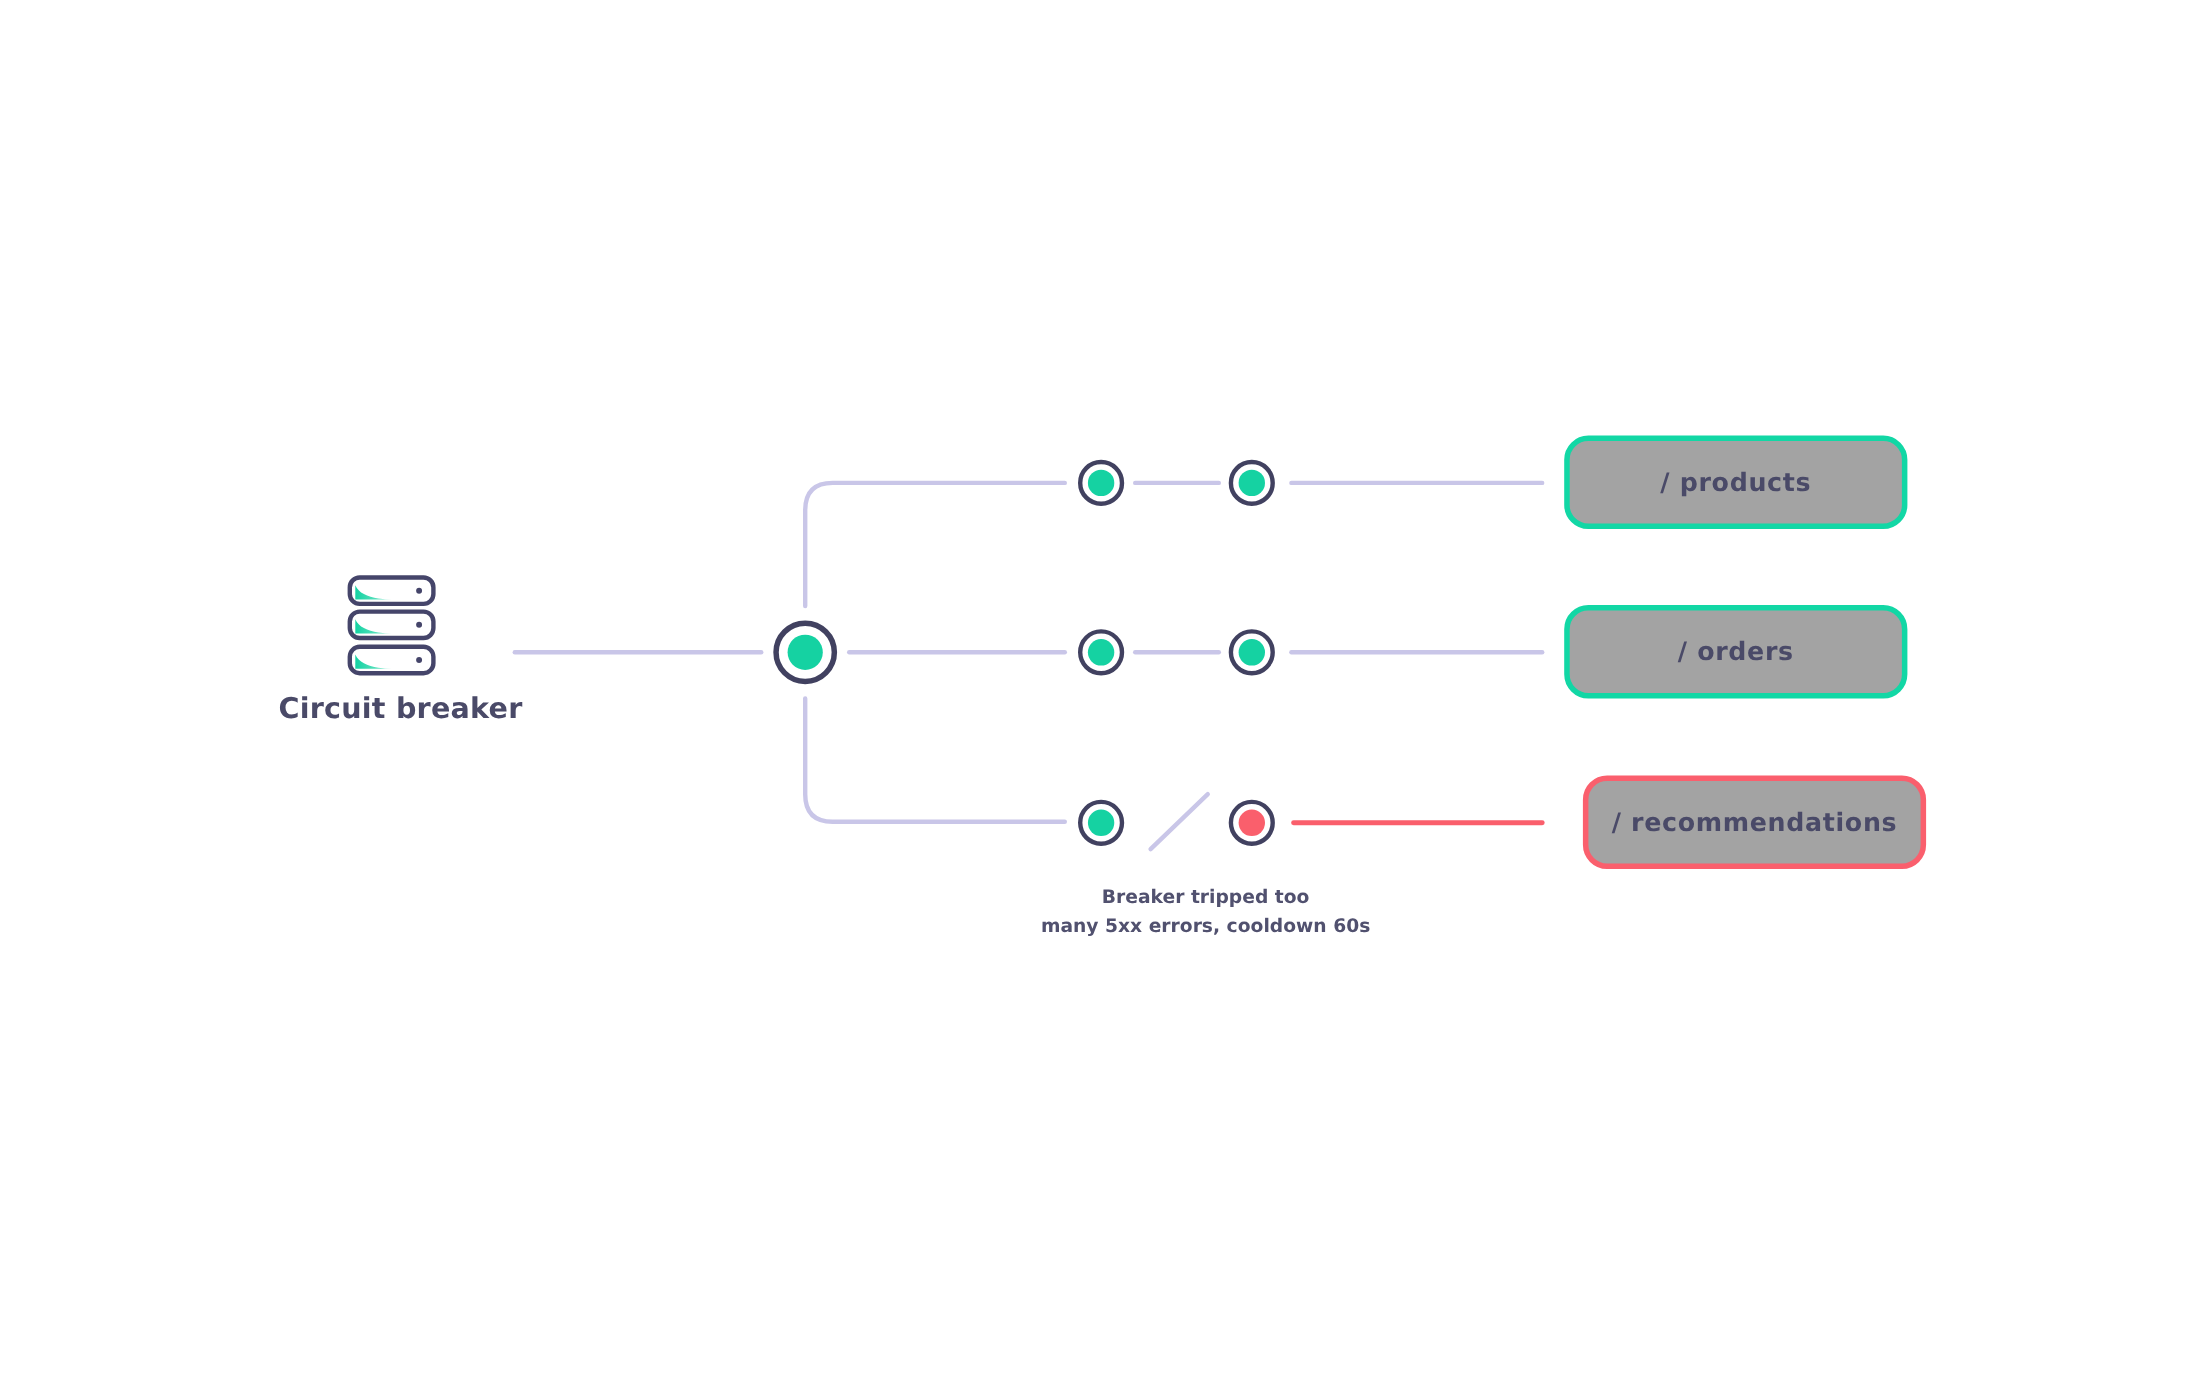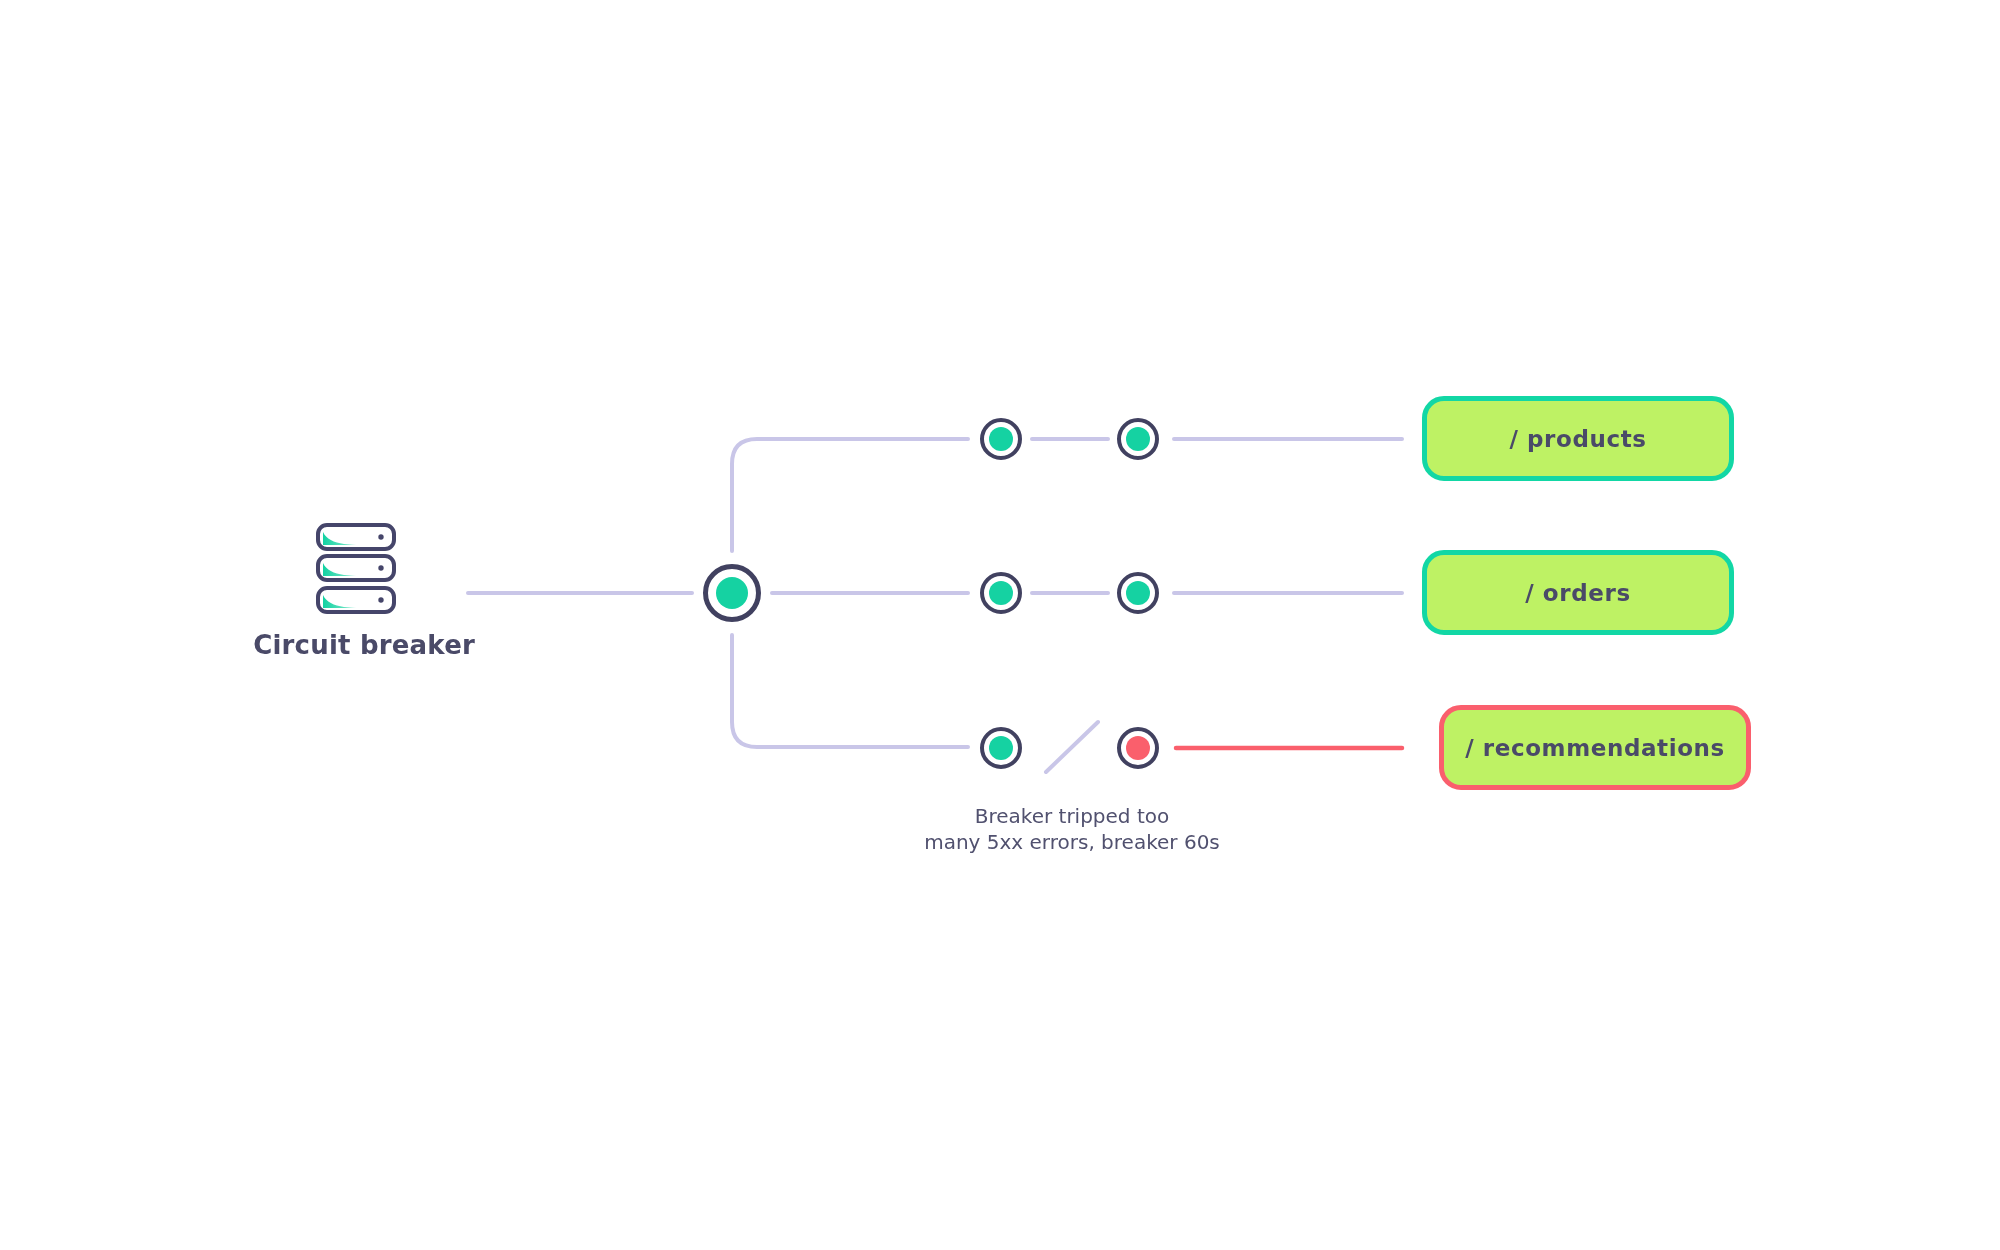--- a/index.html
+++ b/index.html
@@ -68,42 +68,43 @@
     background: #fa5f6c;
   }
   .endpoint {
     position: absolute;
     left: 1422px;
     width: 312px;
     height: 85px;
     box-sizing: border-box;
     border: 5px solid #12d7a5;
     border-radius: 22px;
-    background: #bef264;
+    background: #a3a3a3;
     display: flex;
     align-items: center;
     justify-content: center;
     font-size: 23px;
     font-weight: 600;
     color: #4a4a68;
     letter-spacing: 0.6px;
   }
   .endpoint.err {
     border-color: #fa5f6d;
     margin-left: 17px;
   }
   .note {
     position: absolute;
-    left: 920px;
+    left: 944px;
     top: 803px;
     width: 304px;
     text-align: center;
-    font-size: 20px;
+    font-size: 17px;
     line-height: 26px;
     color: #51516f;
+    font-weight: bold;
   }
 </style>
 </head>
 <body>
 
 <div class="canvas">
 
   <svg class="wires" width="2000" height="1250" viewBox="0 0 2000 1250">
     <g fill="none" stroke="#c9c6e8" stroke-width="4" stroke-linecap="round">
       <path d="M468 593 H692"></path>
@@ -170,16 +171,16 @@
   <div class="node red" style="left:1117px; top:727px;">
     <div class="dot"></div>
   </div>
 
   <div class="endpoint" style="top:396px;">/ products</div>
   <div class="endpoint" style="top:550px;">/ orders</div>
   <div class="endpoint err" style="top:705px;">/ recommendations</div>
 
   <div class="note">
     <div>Breaker tripped too</div>
-    <div>many 5xx errors, breaker 60s</div>
+    <div>many 5xx errors, cooldown 60s</div>
   </div>
 
 </div>
 
 </body></html>

